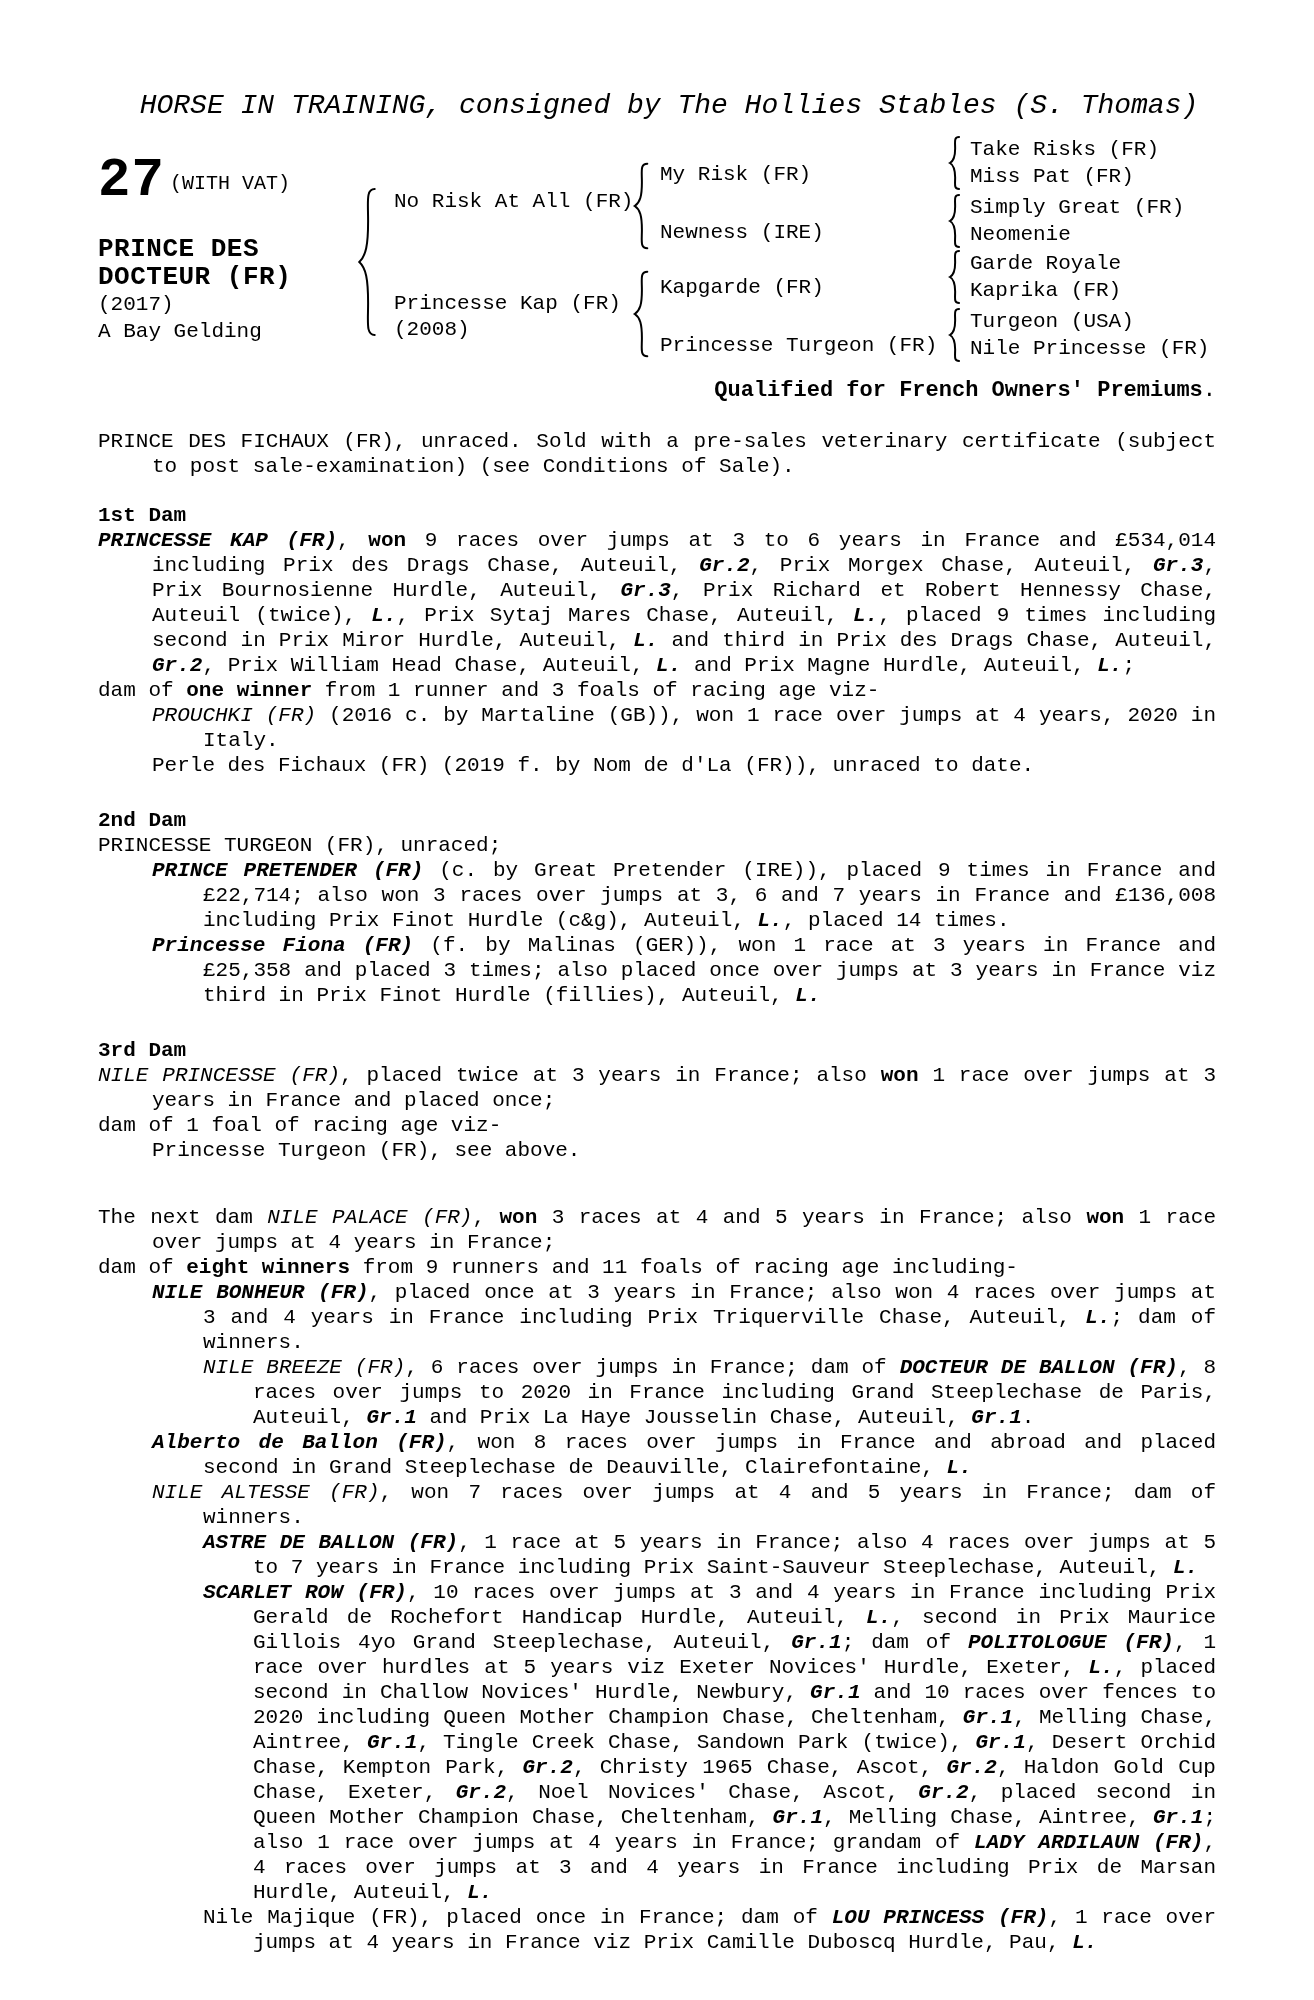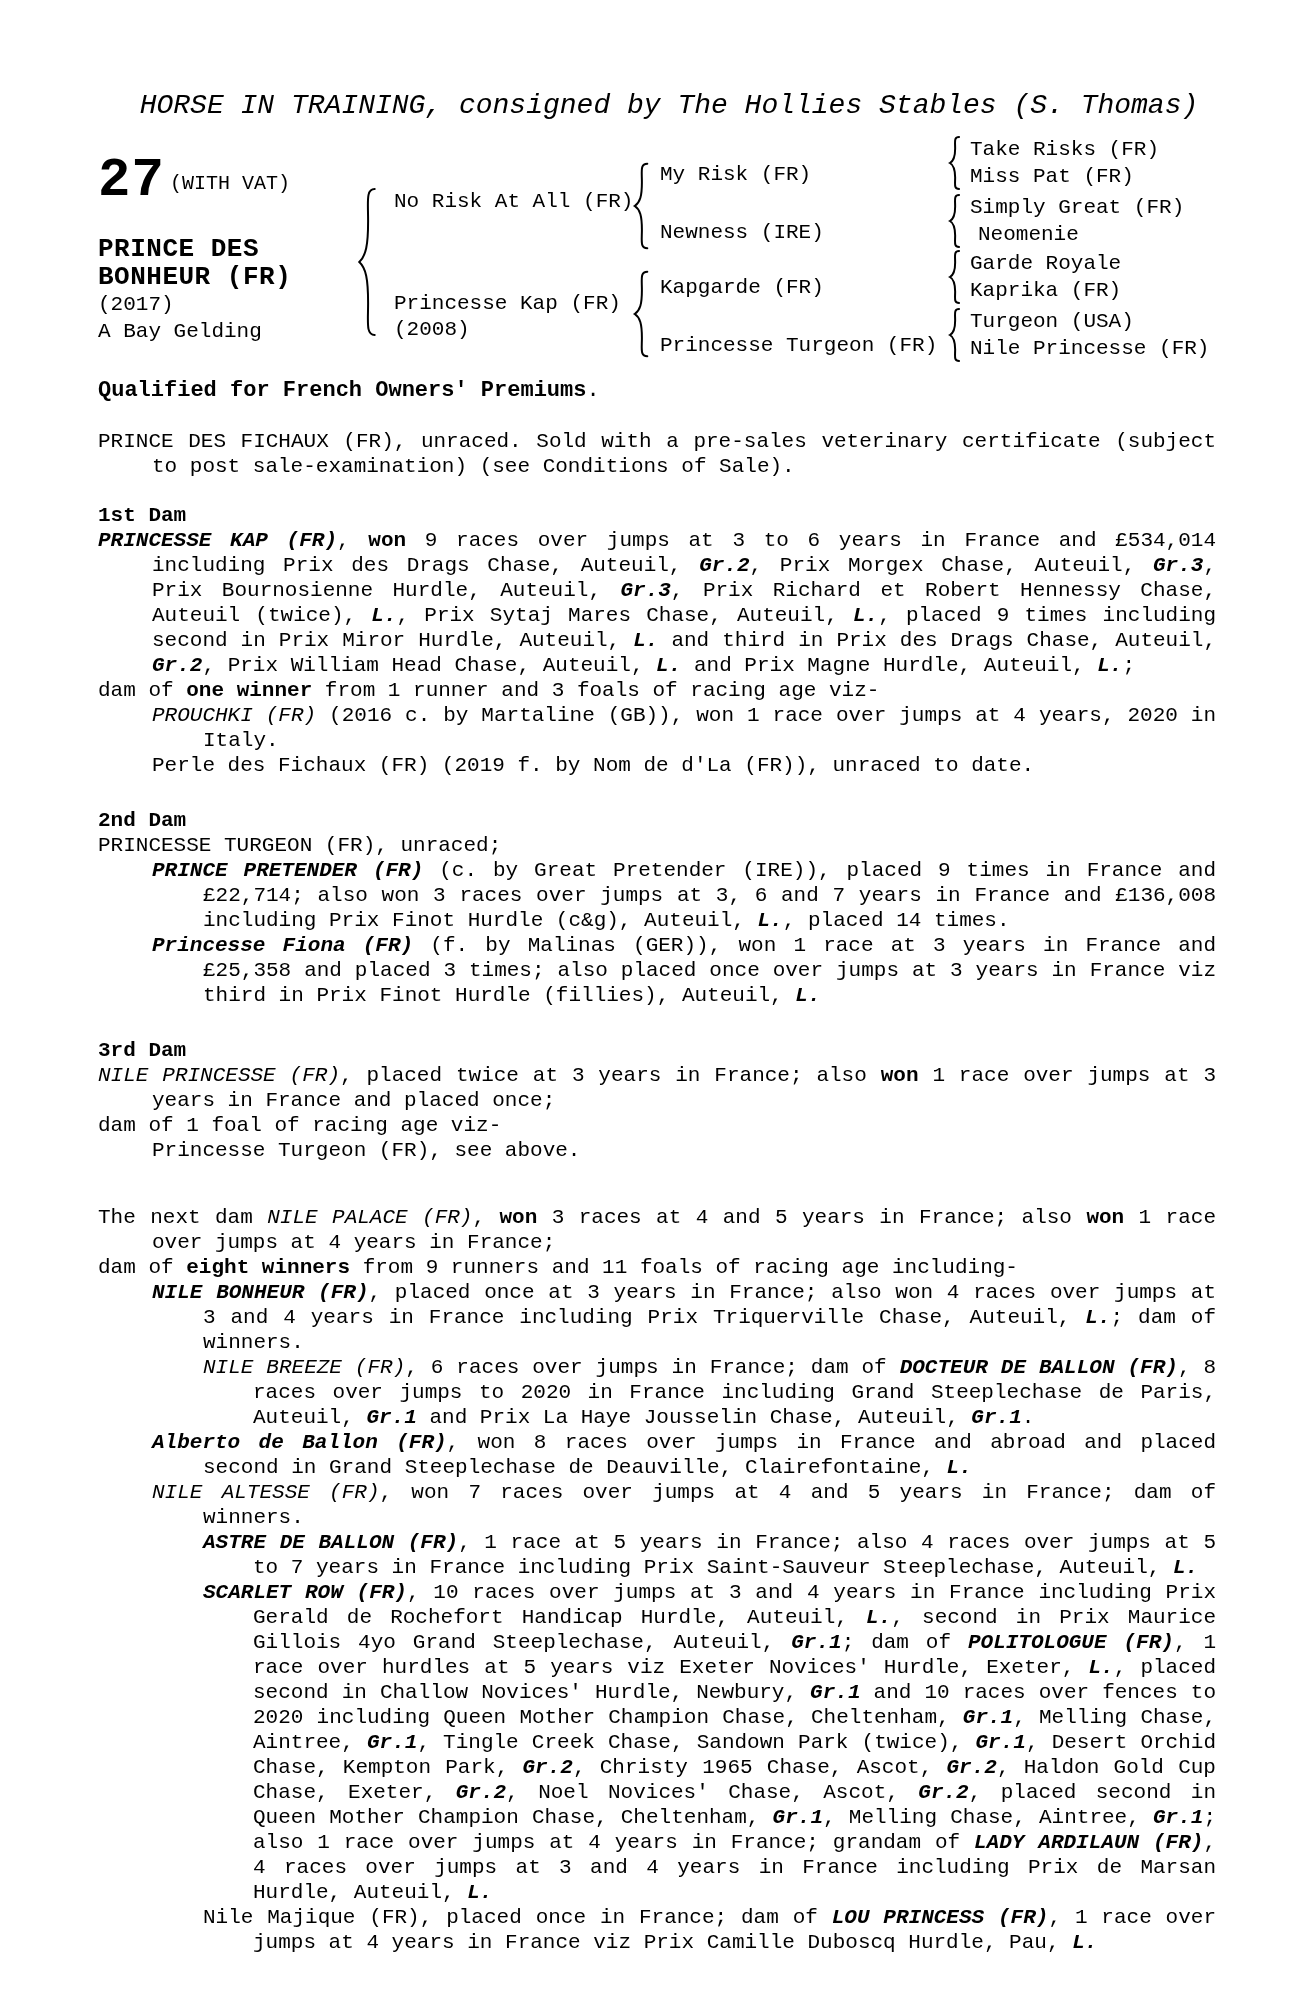--- a/index.html
+++ b/index.html
@@ -28,21 +28,21 @@
   .horse-name{font-size:26px; font-weight:700; letter-spacing:0.5px;}
   .ped-reg{font-size:21px;}
   .brace{position:absolute;}
   .brace svg{display:block; width:100%; height:100%;}
   
   #body-text{
     position:absolute;
     left:98px; top:378px; width:1118px;
     font-size:21px; line-height:25px;
   }
-  .qualified{text-align:left; font-size:22px;}
+  .qualified{text-align:right; font-size:22px;}
   .qualified .b{font-weight:700;}
   .para{text-align:justify;}
   .head{font-weight:700;}
   .lvl0{padding-left:54px;  text-indent:-54px;}
   .lvl1{padding-left:105px; text-indent:-51px;}
   .lvl2{padding-left:155px; text-indent:-50px;}
   .n{font-weight:400; font-style:normal;}
   .b{font-weight:700;}
   .i{font-style:italic;}
   .bi{font-weight:700; font-style:italic;}
@@ -50,21 +50,21 @@
 </head>
 <body>
 
 <div class="page">
 
   <div class="header">HORSE IN TRAINING, consigned by The Hollies Stables (S. Thomas)</div>
 
   <div class="ped lot-no" style="left:98px;  top:150px;">27</div>
   <div class="ped lot-vat" style="left:170px; top:172px;">(WITH VAT)</div>
   <div class="ped horse-name" style="left:98px; top:234px;">PRINCE DES</div>
-  <div class="ped horse-name" style="left:98px; top:262px;">BONHEUR (FR)</div>
+  <div class="ped horse-name" style="left:98px; top:262px;">DOCTEUR (FR)</div>
   <div class="ped ped-reg" style="left:98px;  top:293px;">(2017)</div>
   <div class="ped ped-reg" style="left:98px;  top:320px;">A Bay Gelding</div>
 
   <div class="brace" style="left:356px; top:186px; width:22px; height:152px;">
     <svg viewBox="0 0 20 100" preserveAspectRatio="none">
         <path d="M17,2 C9,2 11,10 11,23 C11,39 9,46 3,50 C9,54 11,61 11,77 C11,90 9,98 17,98" fill="none" stroke="#000" stroke-width="2" stroke-linecap="round" vector-effect="non-scaling-stroke"></path>
       </svg>
   </div>
 
   <div class="ped ped-reg" style="left:394px; top:190px;">No Risk At All (FR)</div>
@@ -94,21 +94,21 @@
   </div>
   <div class="ped ped-reg" style="left:970px; top:138px;">Take Risks (FR)</div>
   <div class="ped ped-reg" style="left:970px; top:165px;">Miss Pat (FR)</div>
 
   <div class="brace" style="left:948px; top:194px; width:13px; height:54px;">
     <svg viewBox="0 0 20 100" preserveAspectRatio="none">
         <path d="M17,2 C9,2 11,10 11,23 C11,39 9,46 3,50 C9,54 11,61 11,77 C11,90 9,98 17,98" fill="none" stroke="#000" stroke-width="2" stroke-linecap="round" vector-effect="non-scaling-stroke"></path>
       </svg>
   </div>
   <div class="ped ped-reg" style="left:970px; top:196px;">Simply Great (FR)</div>
-  <div class="ped ped-reg" style="left:970px; top:223px;margin-left:8px;">Neomenie</div>
+  <div class="ped ped-reg" style="left:970px; top:223px;">Neomenie</div>
 
   <div class="brace" style="left:948px; top:250px; width:13px; height:54px;">
     <svg viewBox="0 0 20 100" preserveAspectRatio="none">
         <path d="M17,2 C9,2 11,10 11,23 C11,39 9,46 3,50 C9,54 11,61 11,77 C11,90 9,98 17,98" fill="none" stroke="#000" stroke-width="2" stroke-linecap="round" vector-effect="non-scaling-stroke"></path>
       </svg>
   </div>
   <div class="ped ped-reg" style="left:970px; top:252px;">Garde Royale</div>
   <div class="ped ped-reg" style="left:970px; top:279px;">Kaprika (FR)</div>
 
   <div class="brace" style="left:948px; top:308px; width:13px; height:54px;">

